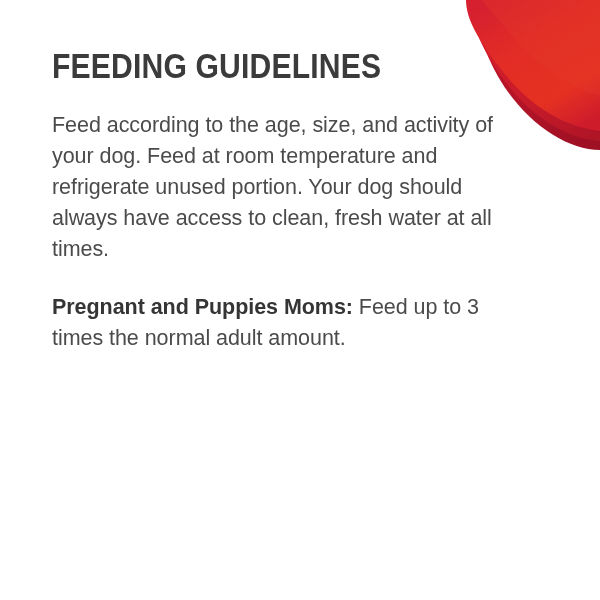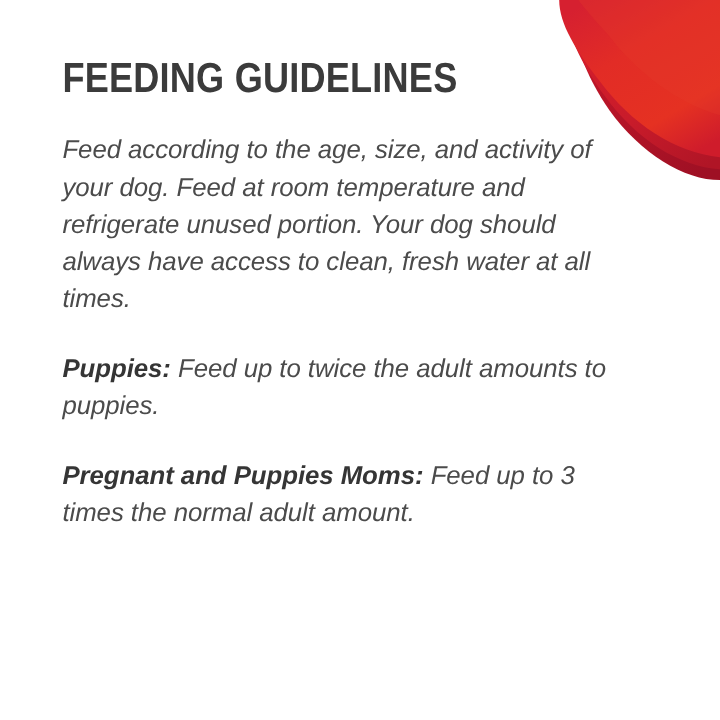--- a/index.html
+++ b/index.html
@@ -60,21 +60,20 @@
     white-space: nowrap;
   }
 
   .body-block {
     margin: 0;
     color: #4b4b4b;
     font-size: 21.5px;
     line-height: 31px;
     font-weight: normal;
     letter-spacing: -0.05px;
-    font-style: italic;
   }
 
   .intro-paragraph {
     margin-top: 26px;
     width: 466px;
   }
 
   .feeding-section {
     margin-top: 27px;
     width: 472px;
@@ -121,22 +120,19 @@
     </svg>
   </div>
 
   <div class="content">
 
     <h1 class="page-title">FEEDING GUIDELINES</h1>
 
     <p class="body-block intro-paragraph">Feed according to the age, size, and activity of your dog. Feed at room temperature and refrigerate unused portion. Your dog should always have access to clean, fresh water at all times.</p>
 
 
-    <p class="body-block feeding-section">
-      <span class="section-label">Puppies:</span><span> Feed up to twice the adult amounts to puppies.</span>
-    </p>
 
     <p class="body-block feeding-section">
       <span class="section-label">Pregnant and Puppies Moms:</span><span> Feed up to 3 times the normal adult amount.</span>
     </p>
 
   </div>
 </div>
 
 </body></html>

